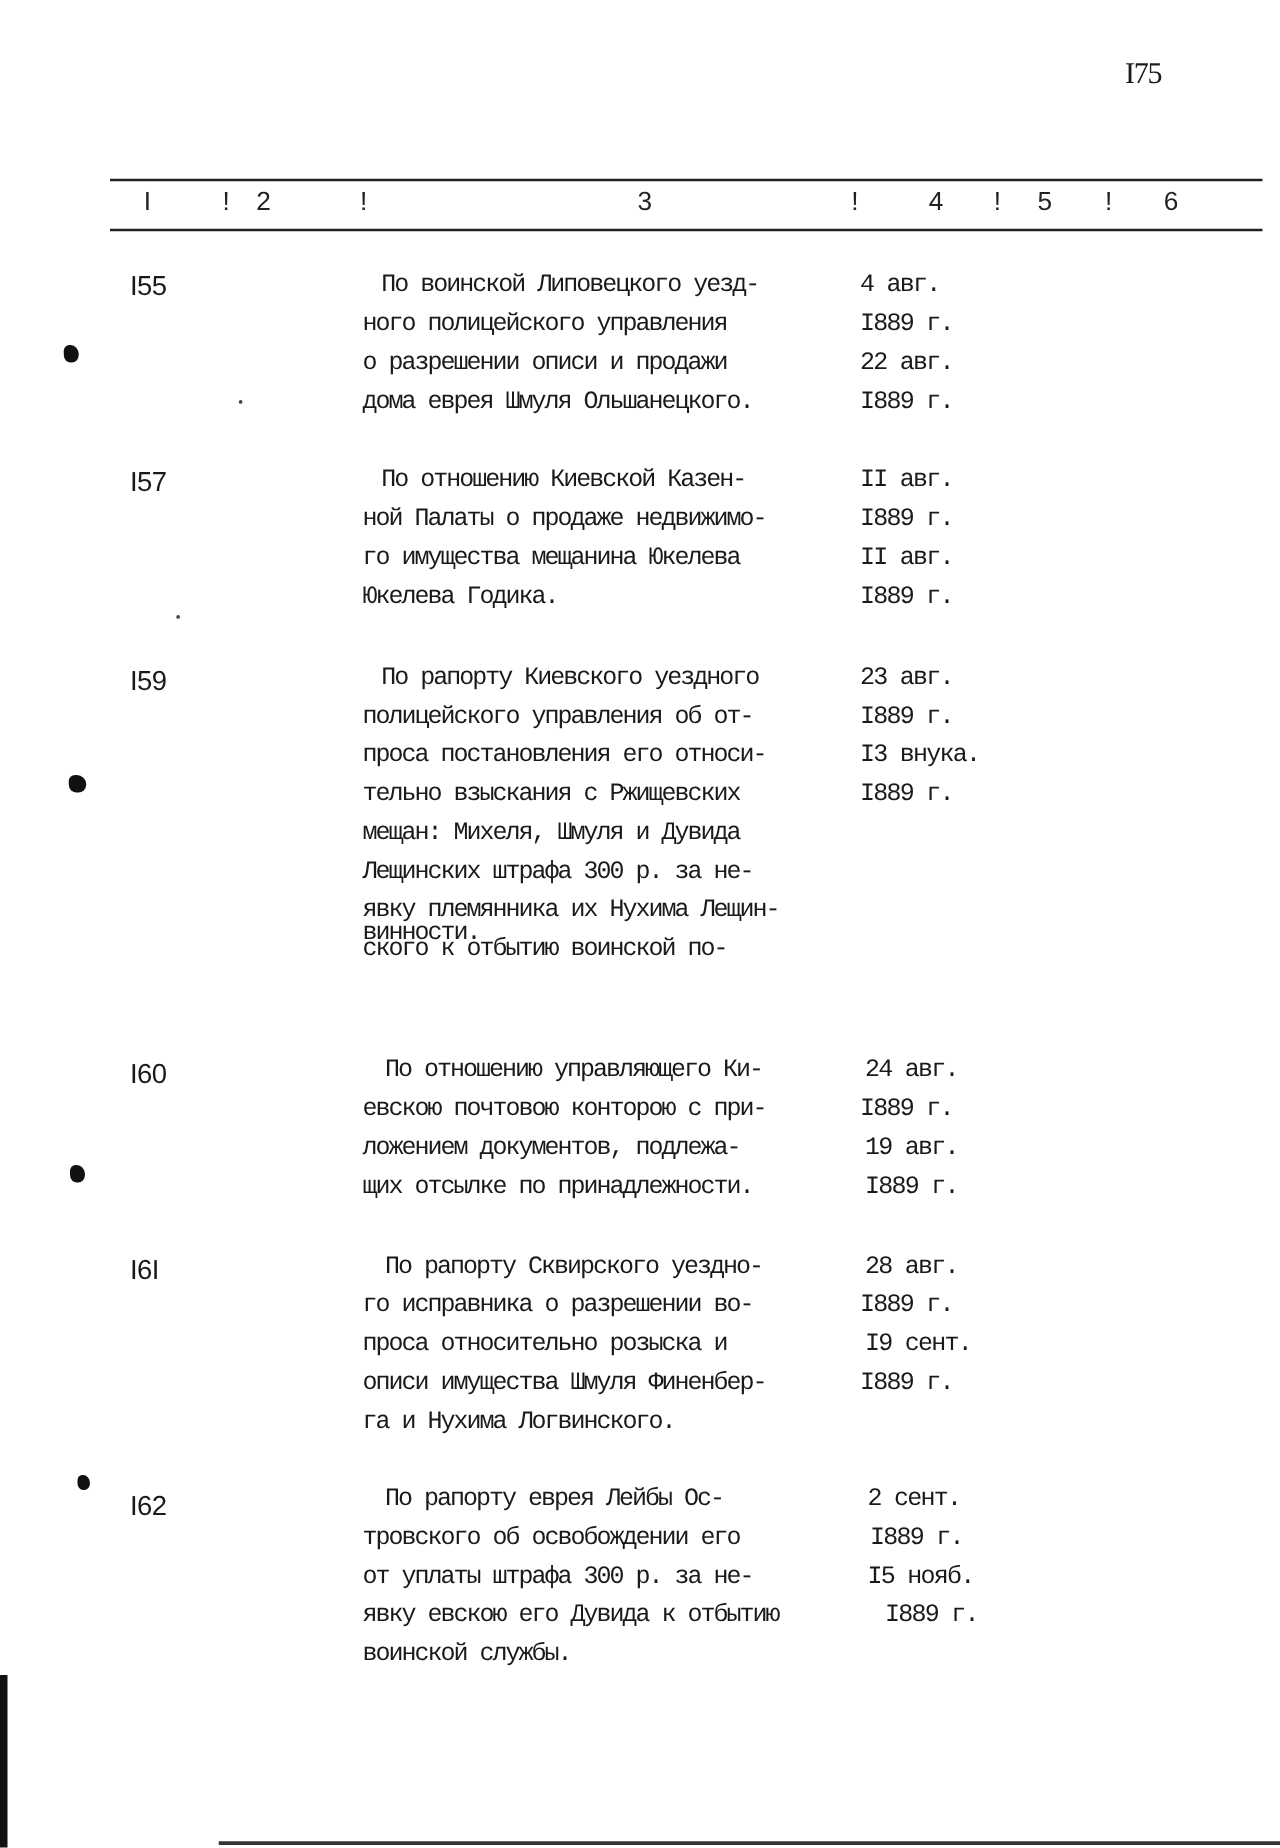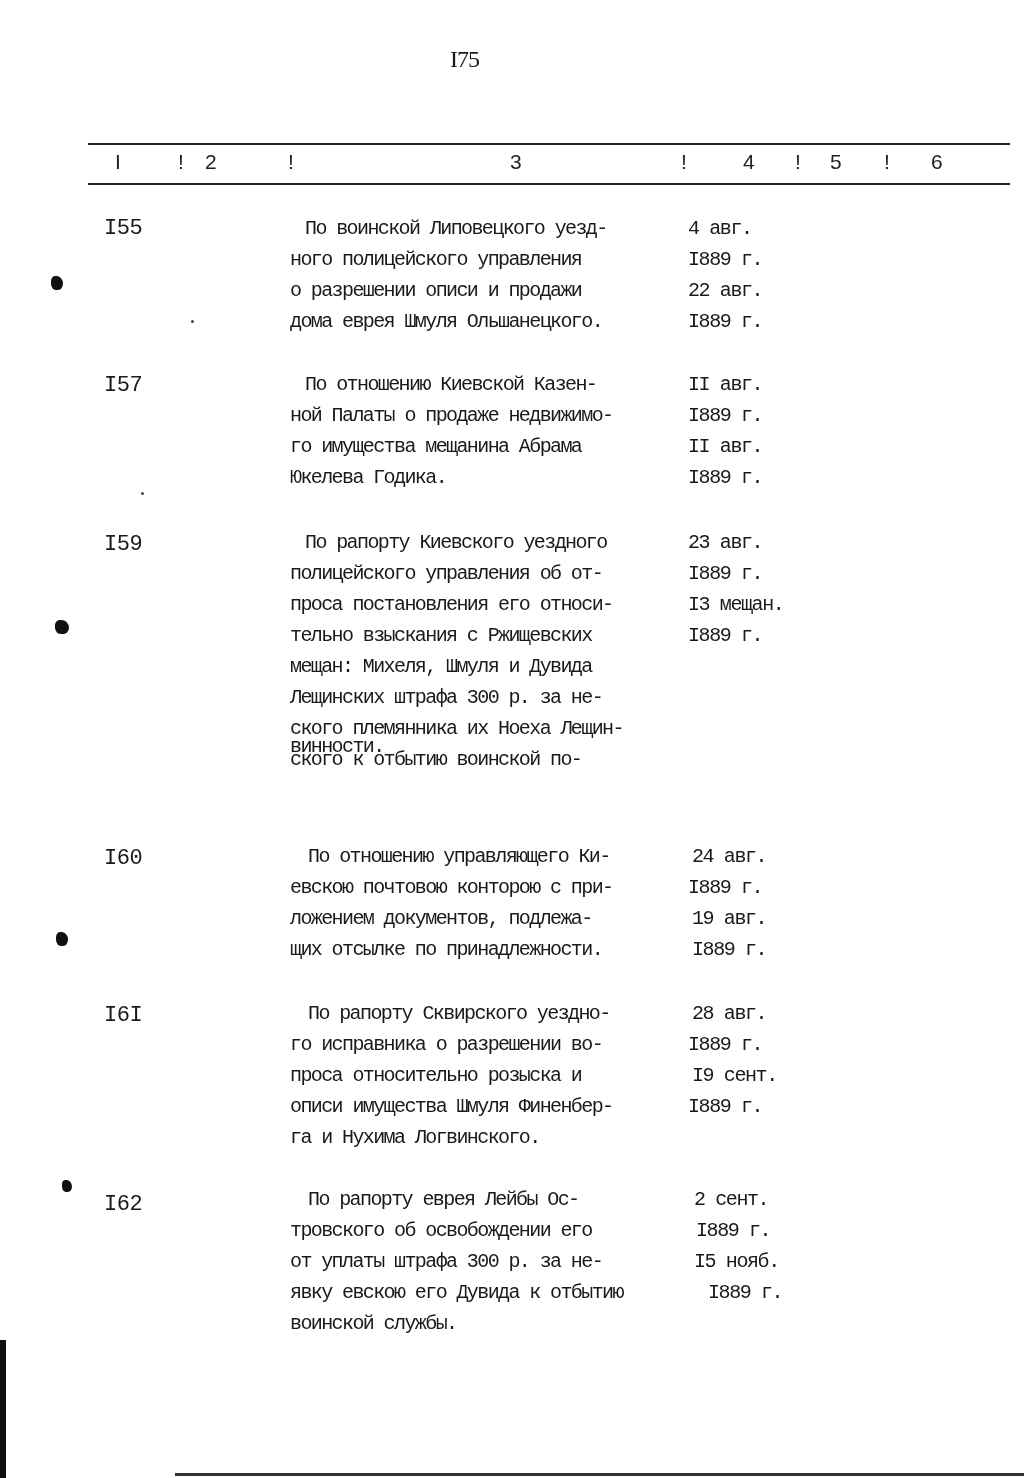--- a/index.html
+++ b/index.html
@@ -24,21 +24,21 @@
     .bottom-edge {
       position: absolute;
       left: 175px; bottom: 2px;
       width: 849px; height: 3px;
       background: #333;
     }
     .page-number {
       position: absolute;
       top: 46px;
       left: 0; width: 929px;
-      text-align: center;
+      text-align: right;
       font-family: "Liberation Serif", "DejaVu Serif", serif;
       font-size: 24px;
       letter-spacing: -1px;
     }
     .rule {
       position: absolute;
       left: 88px;
       width: 922px;
       height: 2px;
       background: #222;
@@ -48,21 +48,21 @@
     .col-header {
       position: absolute;
       top: 150px;
       font-family: "Liberation Sans", "DejaVu Sans", sans-serif;
       font-size: 21px;
       color: #222;
     }
     .entry-num {
       position: absolute;
       left: 104px;
-      font-family: Liberation Mono, monospace;
+      font-family: Liberation Sans, sans-serif;
       font-size: 22px;
       letter-spacing: -0.5px;
     }
     .entry-line {
       position: absolute;
       left: 290px;
       font-size: 20px;
       letter-spacing: -1.1px;
       white-space: pre;
       font-family: "Liberation Serif", "DejaVu Serif", serif;
@@ -136,42 +136,42 @@
   <span class="date-line" style="top:217px">4 авг.</span>
   <span class="date-line" style="top:248px">I889 г.</span>
   <span class="date-line" style="top:279px">22 авг.</span>
   <span class="date-line" style="top:310px">I889 г.</span>
 </div>
 
 <div>
   <span class="entry-num" style="top:373px">I57</span>
   <span class="entry-line mono" style="top:373px; left:305px">По отношению Киевской Казен-</span>
   <span class="entry-line mono" style="top:404px">ной Палаты о продаже недвижимо-</span>
-  <span class="entry-line mono" style="top:435px">го имущества мещанина Абрама</span>
+  <span class="entry-line mono" style="top:435px">го имущества мещанина Юкелева</span>
   <span class="entry-line mono" style="top:466px">Юкелева Годика.</span>
   <span class="date-line" style="top:373px">II авг.</span>
   <span class="date-line" style="top:404px">I889 г.</span>
   <span class="date-line" style="top:435px">II авг.</span>
   <span class="date-line" style="top:466px">I889 г.</span>
 </div>
 
 <div>
   <span class="entry-num" style="top:532px">I59</span>
   <span class="entry-line mono" style="top:531px; left:305px">По рапорту Киевского уездного</span>
   <span class="entry-line mono" style="top:562px">полицейского управления об от-</span>
   <span class="entry-line mono" style="top:593px">проса постановления его относи-</span>
   <span class="entry-line mono" style="top:624px">тельно взыскания с Ржищевских</span>
   <span class="entry-line mono" style="top:655px">мещан: Михеля, Шмуля и Дувида</span>
   <span class="entry-line mono" style="top:686px">Лещинских штрафа 300 р. за не-</span>
-  <span class="entry-line mono" style="top:717px">ского племянника их Ноеха Лещин-</span>
+  <span class="entry-line mono" style="top:717px">явку племянника их Нухима Лещин-</span>
   <span class="entry-line mono" style="top:748px">ского к отбытию воинской по-</span>
   <span class="entry-line mono" style="top:735px">винности.</span>
   <span class="date-line" style="top:531px">23 авг.</span>
   <span class="date-line" style="top:562px">I889 г.</span>
-  <span class="date-line" style="top:593px">I3 мещан.</span>
+  <span class="date-line" style="top:593px">I3 внука.</span>
   <span class="date-line" style="top:624px">I889 г.</span>
 </div>
 
 <div>
   <span class="entry-num" style="top:846px">I60</span>
   <span class="entry-line mono" style="top:845px; left:308px">По отношению управляющего Ки-</span>
   <span class="entry-line mono" style="top:876px">евскою почтовою конторою с при-</span>
   <span class="entry-line mono" style="top:907px">ложением документов, подлежа-</span>
   <span class="entry-line mono" style="top:938px">щих отсылке по принадлежности.</span>
   <span class="date-line" style="top:845px; left:692px">24 авг.</span>

